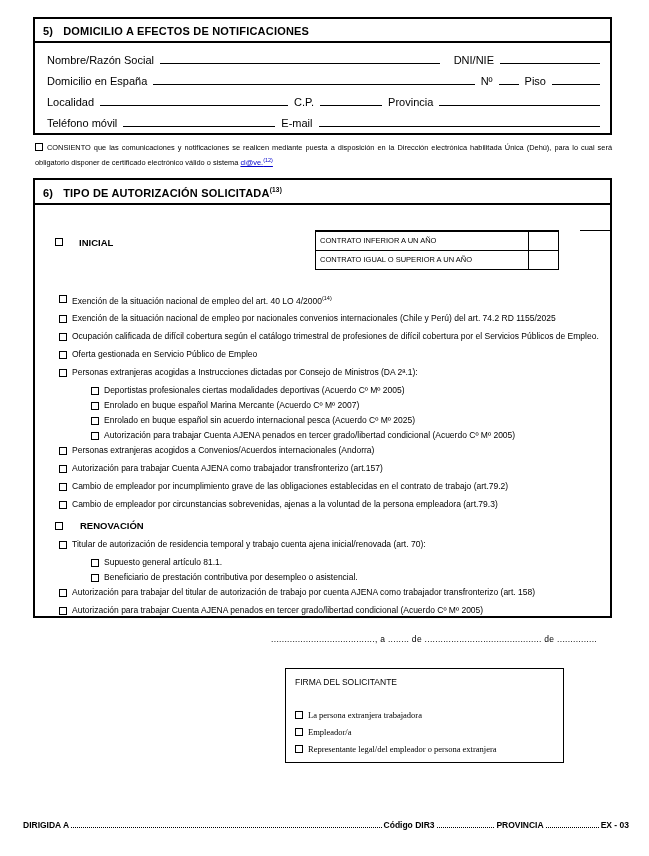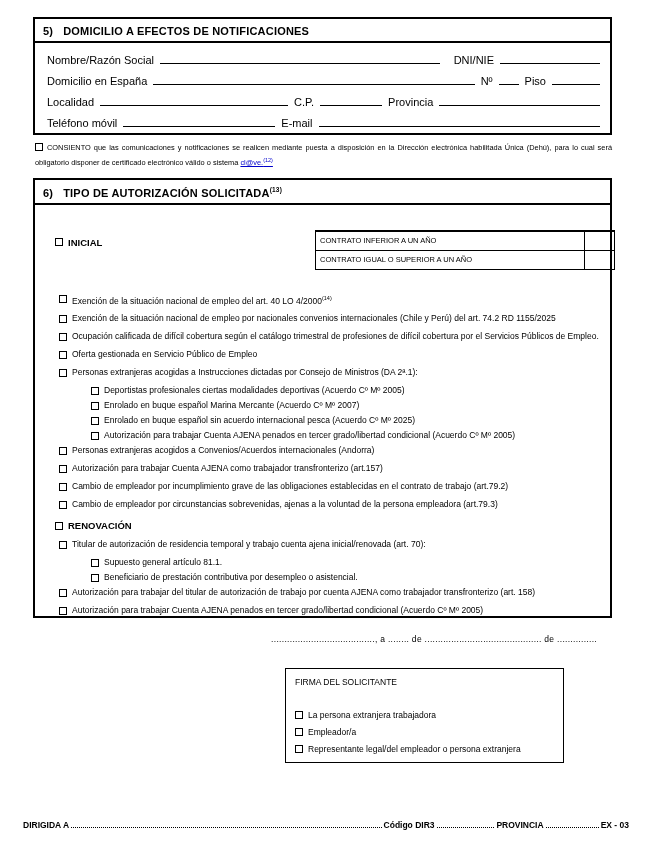--- a/index.html
+++ b/index.html
@@ -23,45 +23,45 @@
 
   
   .consent{position:absolute;left:35px;top:141px;width:577px;font-size:7.4px;line-height:13px;text-align:justify;}
   .cb{display:inline-block;width:6px;height:6px;border:1px solid #000;background:#fff;flex:none;}
   .cb.inline{margin:0 4px -1px 0;}
   .link{color:#0000cc;text-decoration:underline;}
   .link sup{font-size:5.5px;}
 
   
   .s6content{position:relative;width:100%;height:100%;}
-  .inicial{position:absolute;top:32px;left:20px;display:flex;align-items:center;gap:5px;
+  .inicial{position:absolute;top:32px;left:20px;display:flex;align-items:center;gap:16px;
            font-weight:bold;font-size:9.5px;}
-  .ctable{position:absolute;top:25px;left:280px;width:300px;border:1px solid #000;border-top:2px solid #000;
+  .ctable{position:absolute;top:25px;left:280px;width:244px;border:1px solid #000;border-top:2px solid #000;
           border-collapse:collapse;font-size:7.5px;}
   .ctable td{border:1px solid #000;padding:3px 4px;height:12px;}
   .ctable td.box{width:21px;}
   .ctable-ext{position:absolute;top:25px;left:545px;right:0;border-top:1px solid #000;height:0;}
 
   .items{position:absolute;top:88px;left:0;right:8px;}
   .it{display:flex;align-items:flex-start;gap:5px;font-size:8.5px;line-height:11px;margin-bottom:7px;}
   .it .cb{margin-top:2px;}
   .it sup{font-size:5.5px;}
   .lvl1{margin-left:24px;}
   .lvl2{margin-left:56px;margin-bottom:4px;}
-  .grp{display:flex;align-items:center;gap:5px;font-weight:bold;font-size:9.5px;
+  .grp{display:flex;align-items:center;gap:17px;font-weight:bold;font-size:9.5px;
        margin:10px 0 8px 20px;text-align:right;}
 
   
   .dateline{position:absolute;top:634px;right:52px;font-size:8.5px;letter-spacing:.3px;}
 
   
   .sigbox{position:absolute;left:285px;top:668px;width:279px;height:95px;border:1.5px solid #000;
           box-sizing:border-box;display:flex;flex-direction:column;}
   .sigtitle{font-size:8.5px;padding:8px 0 0 9px;}
-  .sigopts{margin-top:auto;padding:0 0 8px 9px;}
+  .sigopts{margin-top:auto;padding:0 0 8px 9px;font-family:Liberation Serif, serif;}
   .sigopt{display:flex;align-items:center;gap:5px;font-size:8.5px;margin-top:7px;}
 
   
   .footer{position:absolute;left:23px;right:20px;top:820px;display:flex;align-items:center;
           font-size:8.5px;font-weight:bold;white-space:nowrap;}
   .lead{border-bottom:1px dotted #000;height:1px;margin:0 2px 2px 2px;align-self:flex-end;}
   .l1{flex:322 1 0;}
   .l2{flex:60 1 0;}
   .l3{flex:55 1 0;}
 </style>

